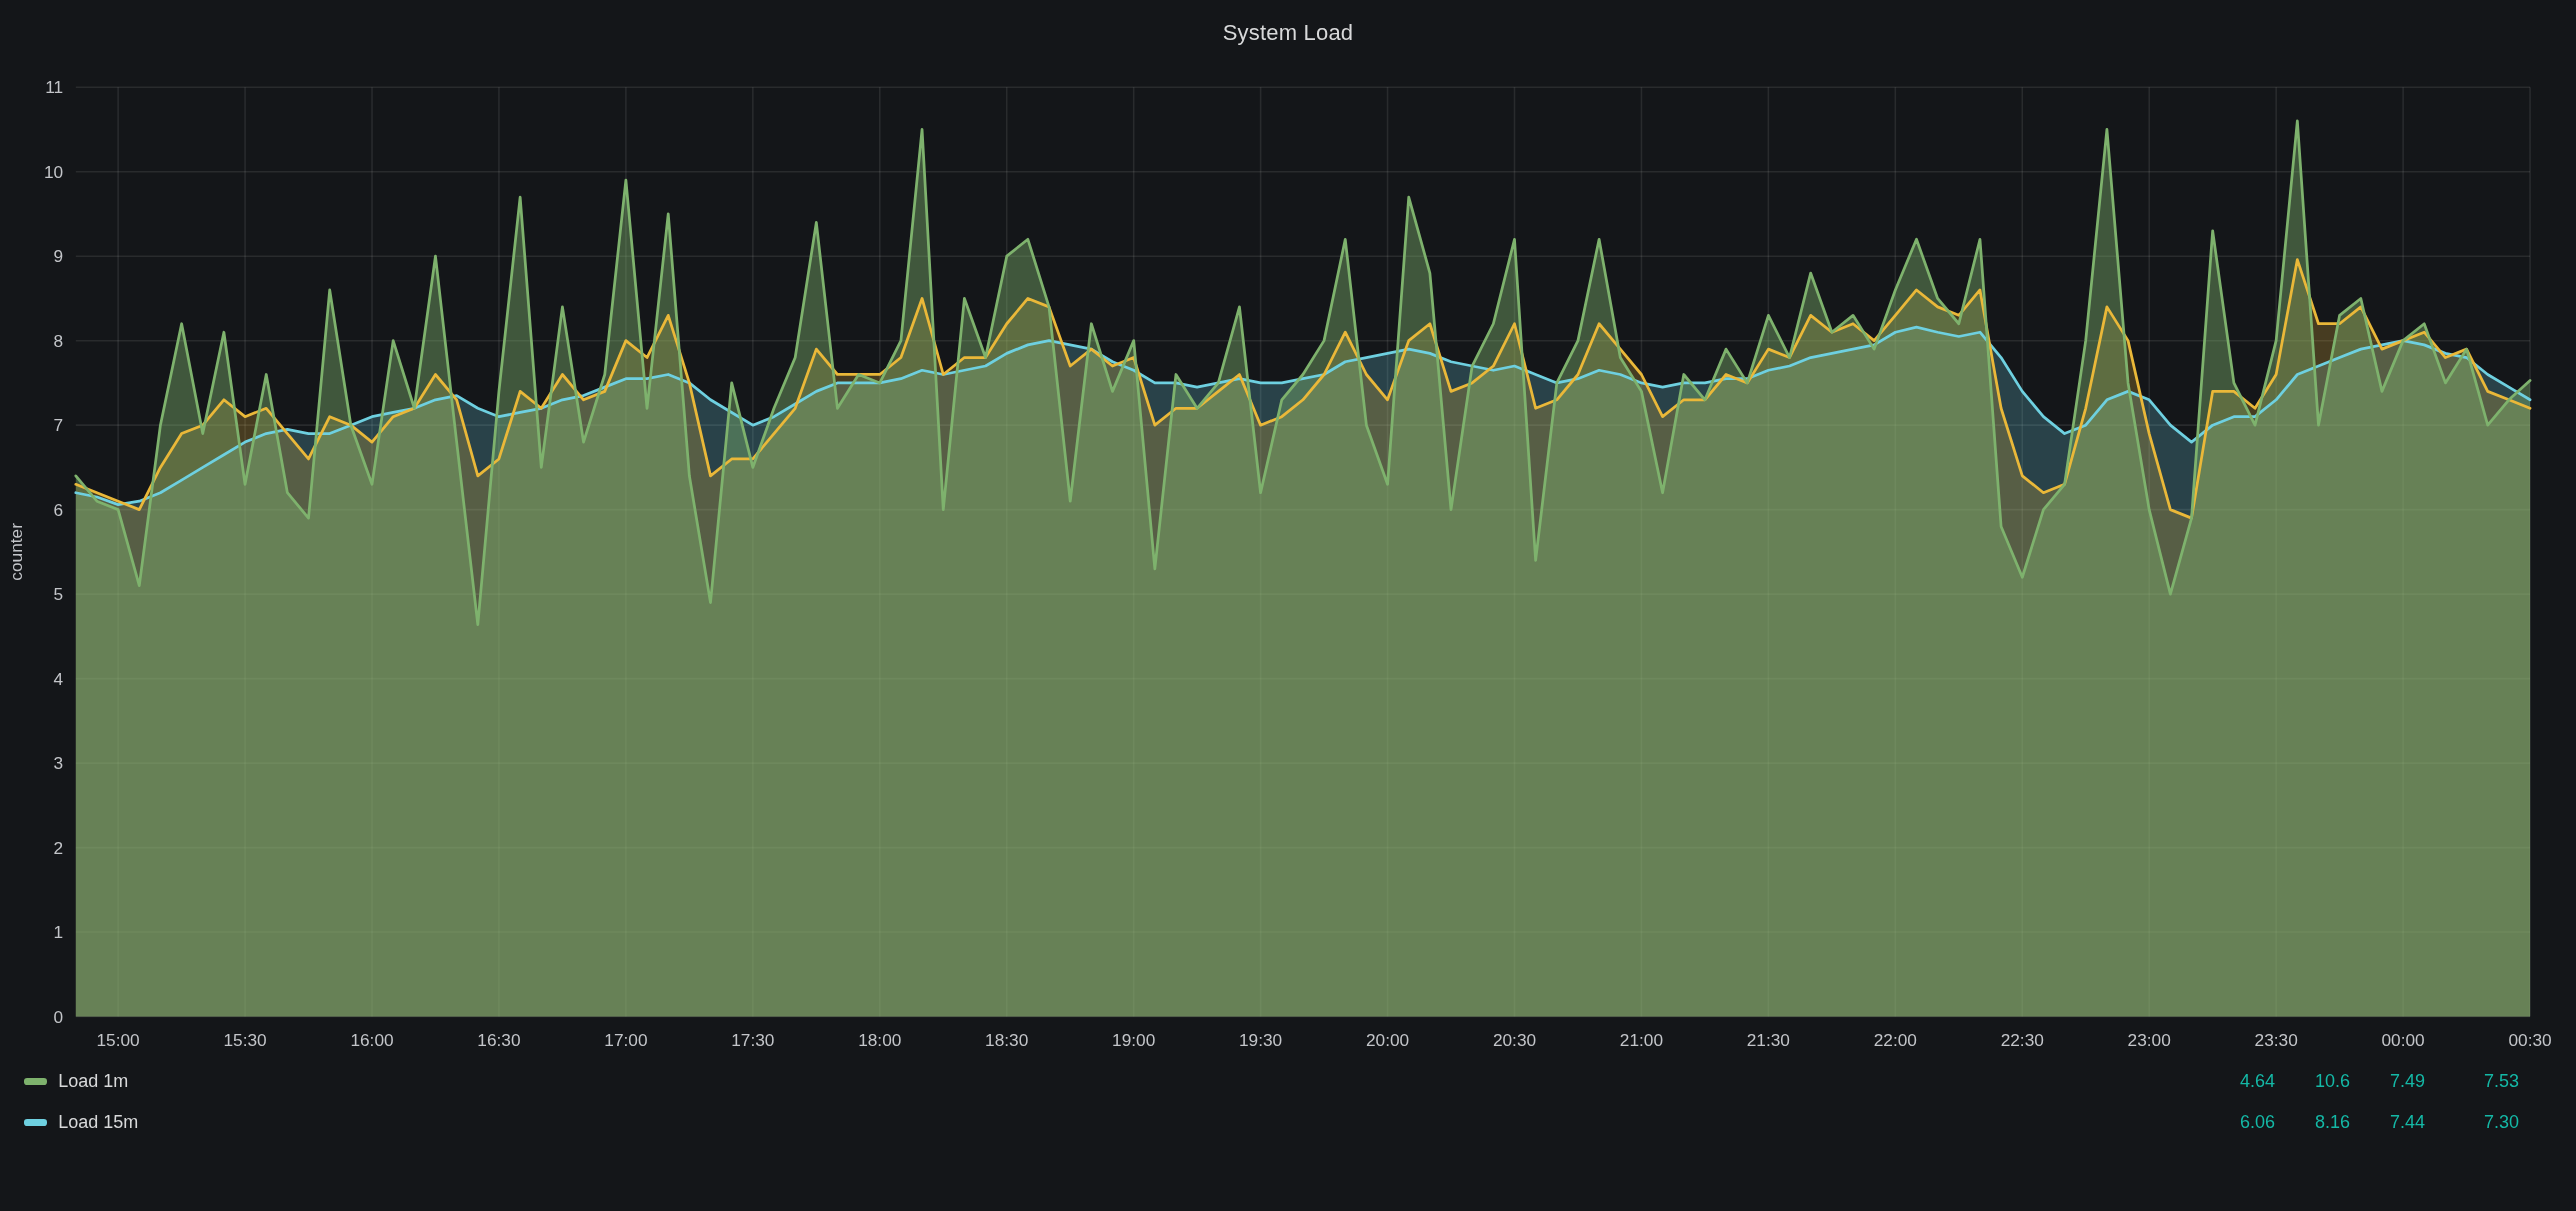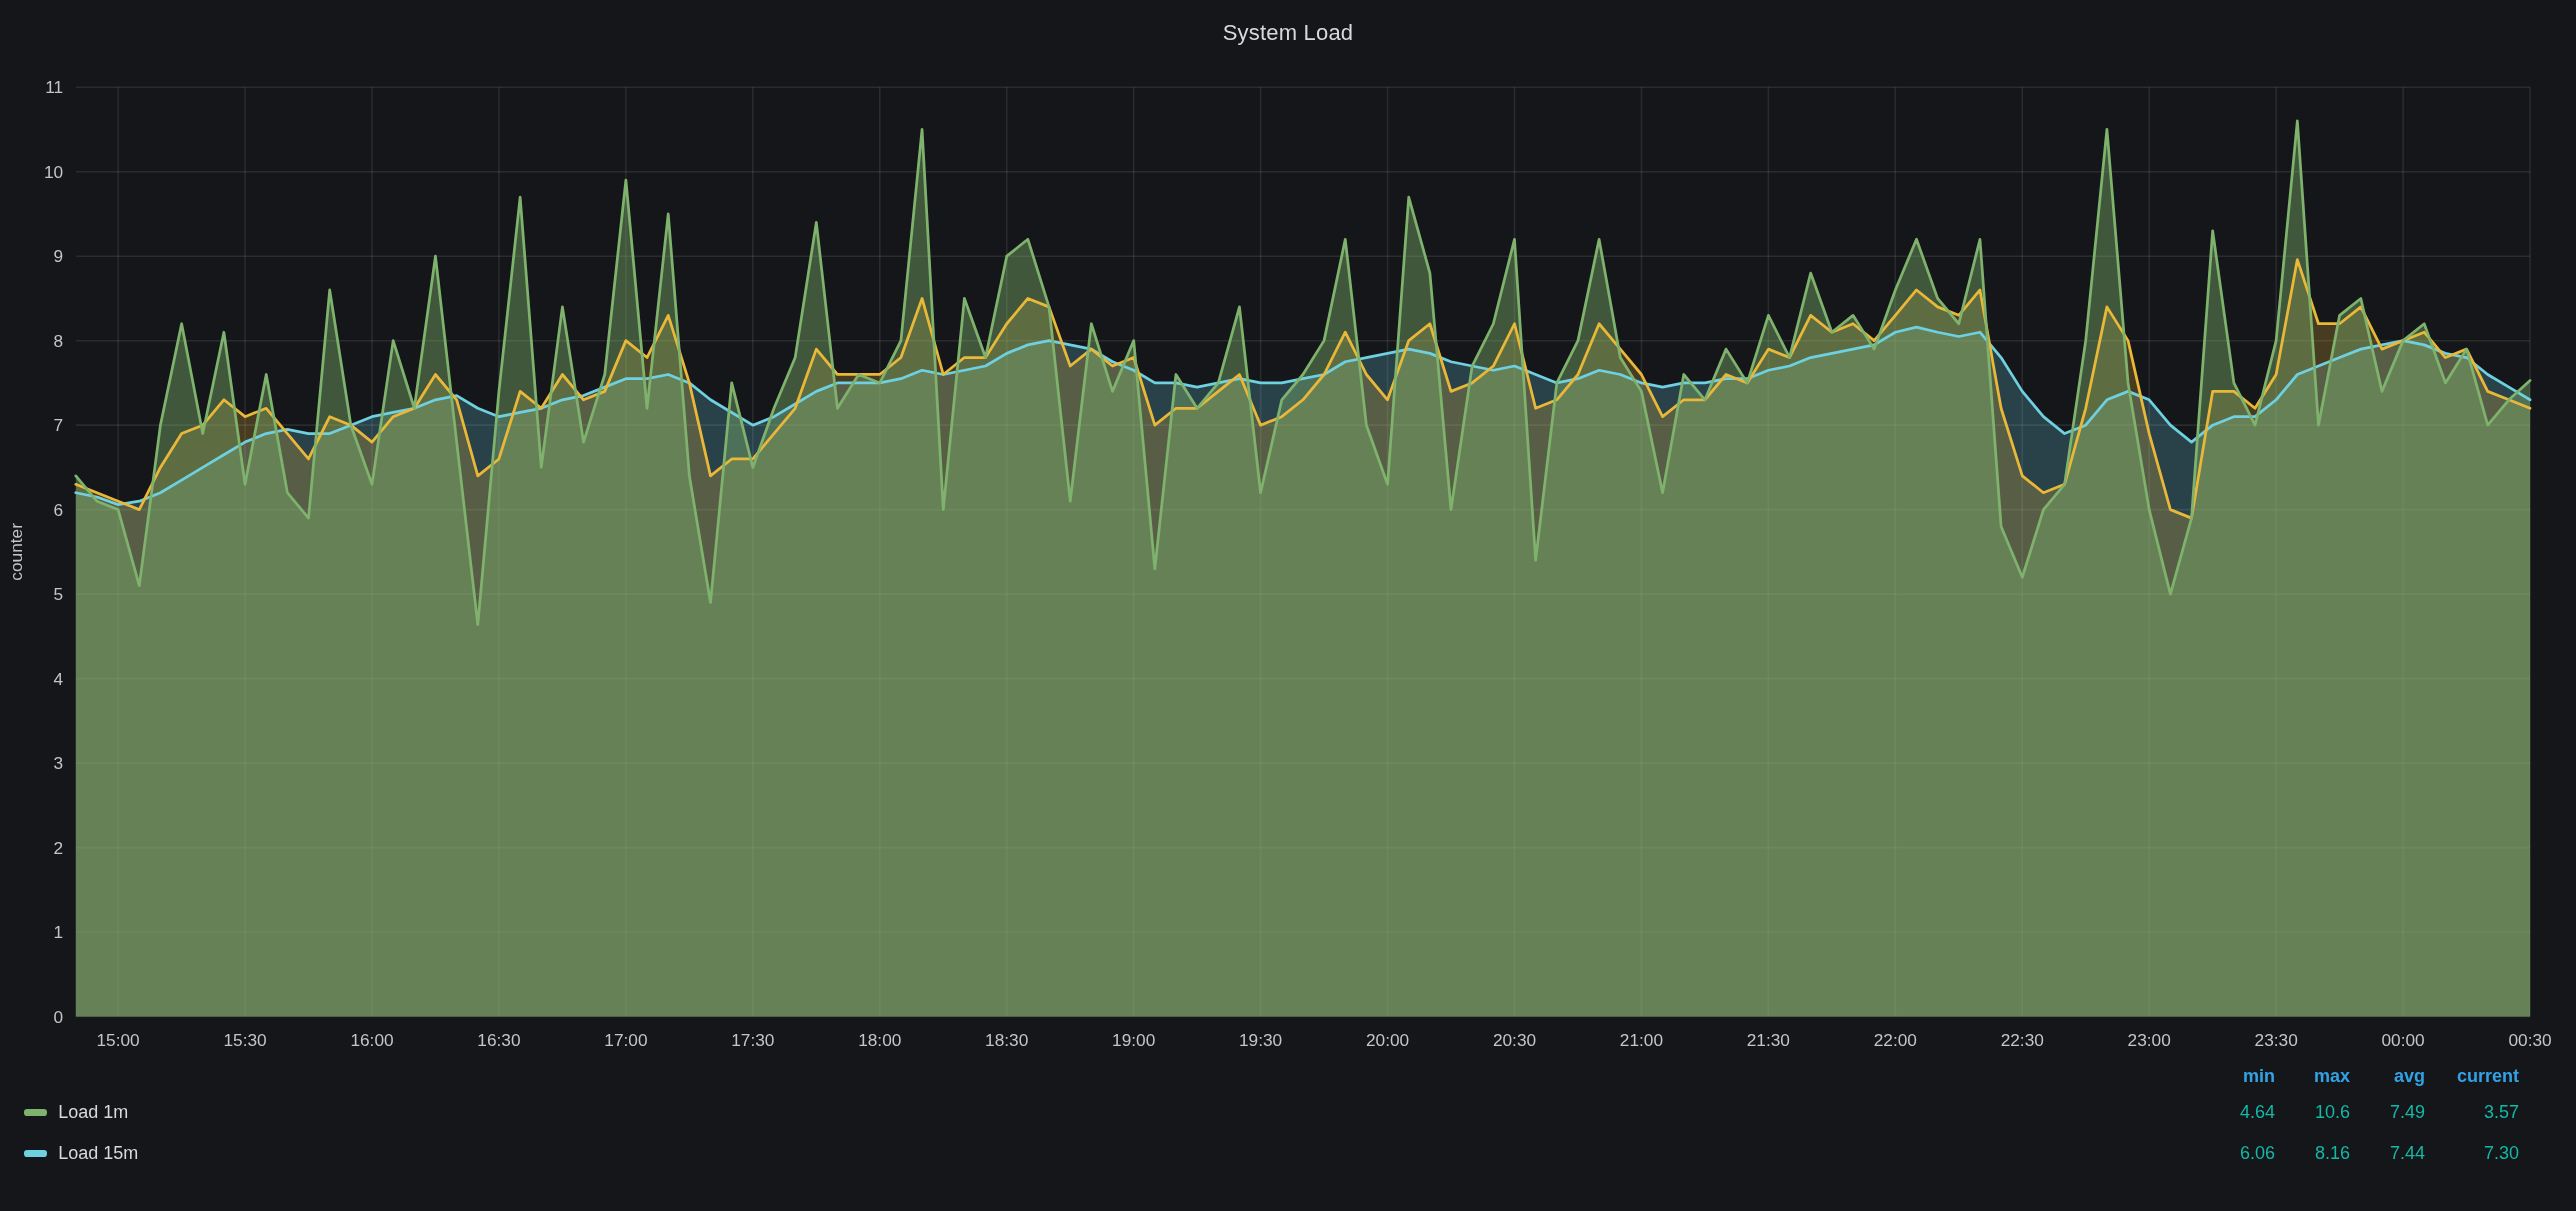--- a/index.html
+++ b/index.html
@@ -110,39 +110,31 @@
       <path d="M96.0,616.5L122.9,627.2L149.9,638.0L176.8,648.7L203.7,595.0L230.7,551.9L257.6,541.2L284.5,508.9L311.4,530.4L338.4,519.7L365.3,551.9L392.2,584.2L419.2,530.4L446.1,541.2L473.0,562.7L500.0,530.4L526.9,519.7L553.8,476.7L580.8,508.9L607.7,605.7L634.6,584.2L661.6,498.2L688.5,519.7L715.4,476.7L742.3,508.9L769.3,498.2L796.2,433.6L823.1,455.1L850.1,401.4L877.0,487.4L903.9,605.7L930.9,584.2L957.8,584.2L984.7,551.9L1011.7,519.7L1038.6,444.4L1065.5,476.7L1092.4,476.7L1119.4,476.7L1146.3,455.1L1173.2,379.9L1200.2,476.7L1227.1,455.1L1254.0,455.1L1281.0,412.1L1307.9,379.9L1334.8,390.6L1361.8,465.9L1388.7,444.4L1415.6,465.9L1442.6,455.1L1469.5,541.2L1496.4,519.7L1523.3,519.7L1550.3,498.2L1577.2,476.7L1604.1,541.2L1631.1,530.4L1658.0,508.9L1684.9,476.7L1711.9,422.9L1738.8,476.7L1765.7,508.9L1792.7,433.6L1819.6,412.1L1846.5,498.2L1873.4,487.4L1900.4,465.9L1927.3,412.1L1954.2,519.7L1981.2,508.9L2008.1,476.7L2035.0,412.1L2062.0,444.4L2088.9,476.7L2115.8,530.4L2142.8,508.9L2169.7,508.9L2196.6,476.7L2223.6,487.4L2250.5,444.4L2277.4,455.1L2304.3,401.4L2331.3,422.9L2358.2,412.1L2385.1,433.6L2412.1,401.4L2439.0,369.1L2465.9,390.6L2492.9,401.4L2519.8,369.1L2546.7,519.7L2573.7,605.7L2600.6,627.2L2627.5,616.5L2654.4,519.7L2681.4,390.6L2708.3,433.6L2735.2,551.9L2762.2,648.7L2789.1,659.5L2816.0,498.2L2843.0,498.2L2869.9,519.7L2896.8,476.7L2923.8,330.4L2950.7,412.1L2977.6,412.1L3004.6,390.6L3031.5,444.4L3058.4,433.6L3085.3,422.9L3112.3,455.1L3139.2,444.4L3166.1,498.2L3193.1,508.9L3220.0,519.7L3220.0,1294.0L96.0,1294.0Z" fill="#EAB839" fill-opacity="0.24" stroke="none"></path>
       <path d="M96.0,605.7L122.9,638.0L149.9,648.7L176.8,745.5L203.7,541.2L230.7,412.1L257.6,551.9L284.5,422.9L311.4,616.5L338.4,476.7L365.3,627.2L392.2,659.5L419.2,369.1L446.1,541.2L473.0,616.5L500.0,433.6L526.9,519.7L553.8,326.1L580.8,562.7L607.7,795.0L634.6,498.2L661.6,250.8L688.5,595.0L715.4,390.6L742.3,562.7L769.3,476.7L796.2,229.3L823.1,519.7L850.1,272.3L877.0,605.7L903.9,767.0L930.9,487.4L957.8,595.0L984.7,519.7L1011.7,455.1L1038.6,283.1L1065.5,519.7L1092.4,476.7L1119.4,487.4L1146.3,433.6L1173.2,164.8L1200.2,648.7L1227.1,379.9L1254.0,455.1L1281.0,326.1L1307.9,304.6L1334.8,390.6L1361.8,638.0L1388.7,412.1L1415.6,498.2L1442.6,433.6L1469.5,724.0L1496.4,476.7L1523.3,519.7L1550.3,487.4L1577.2,390.6L1604.1,627.2L1631.1,508.9L1658.0,476.7L1684.9,433.6L1711.9,304.6L1738.8,541.2L1765.7,616.5L1792.7,250.8L1819.6,347.6L1846.5,648.7L1873.4,465.9L1900.4,412.1L1927.3,304.6L1954.2,713.3L1981.2,487.4L2008.1,433.6L2035.0,304.6L2062.0,455.1L2088.9,498.2L2115.8,627.2L2142.8,476.7L2169.7,508.9L2196.6,444.4L2223.6,487.4L2250.5,401.4L2277.4,455.1L2304.3,347.6L2331.3,422.9L2358.2,401.4L2385.1,444.4L2412.1,369.1L2439.0,304.6L2465.9,379.9L2492.9,412.1L2519.8,304.6L2546.7,670.2L2573.7,734.8L2600.6,648.7L2627.5,616.5L2654.4,433.6L2681.4,164.8L2708.3,487.4L2735.2,648.7L2762.2,756.3L2789.1,659.5L2816.0,293.8L2843.0,487.4L2869.9,541.2L2896.8,433.6L2923.8,154.0L2950.7,541.2L2977.6,401.4L3004.6,379.9L3031.5,498.2L3058.4,433.6L3085.3,412.1L3112.3,487.4L3139.2,444.4L3166.1,541.2L3193.1,508.9L3220.0,484.2L3220.0,1294.0L96.0,1294.0Z" fill="#7EB26D" fill-opacity="0.42" stroke="none"></path>
       <path d="M96.0,627.2L122.9,632.6L149.9,642.3L176.8,638.0L203.7,627.2L230.7,611.1L257.6,595.0L284.5,578.8L311.4,562.7L338.4,551.9L365.3,546.6L392.2,551.9L419.2,551.9L446.1,541.2L473.0,530.4L500.0,525.0L526.9,519.7L553.8,508.9L580.8,503.5L607.7,519.7L634.6,530.4L661.6,525.0L688.5,519.7L715.4,508.9L742.3,503.5L769.3,492.8L796.2,482.0L823.1,482.0L850.1,476.7L877.0,487.4L903.9,508.9L930.9,525.0L957.8,541.2L984.7,530.4L1011.7,514.3L1038.6,498.2L1065.5,487.4L1092.4,487.4L1119.4,487.4L1146.3,482.0L1173.2,471.3L1200.2,476.7L1227.1,471.3L1254.0,465.9L1281.0,449.8L1307.9,439.0L1334.8,433.6L1361.8,439.0L1388.7,444.4L1415.6,460.5L1442.6,471.3L1469.5,487.4L1496.4,487.4L1523.3,492.8L1550.3,487.4L1577.2,482.0L1604.1,487.4L1631.1,487.4L1658.0,482.0L1684.9,476.7L1711.9,460.5L1738.8,455.1L1765.7,449.8L1792.7,444.4L1819.6,449.8L1846.5,460.5L1873.4,465.9L1900.4,471.3L1927.3,465.9L1954.2,476.7L1981.2,487.4L2008.1,482.0L2035.0,471.3L2062.0,476.7L2088.9,487.4L2115.8,492.8L2142.8,487.4L2169.7,487.4L2196.6,482.0L2223.6,482.0L2250.5,471.3L2277.4,465.9L2304.3,455.1L2331.3,449.8L2358.2,444.4L2385.1,439.0L2412.1,422.9L2439.0,416.4L2465.9,422.9L2492.9,428.3L2519.8,422.9L2546.7,455.1L2573.7,498.2L2600.6,530.4L2627.5,551.9L2654.4,541.2L2681.4,508.9L2708.3,498.2L2735.2,508.9L2762.2,541.2L2789.1,562.7L2816.0,541.2L2843.0,530.4L2869.9,530.4L2896.8,508.9L2923.8,476.7L2950.7,465.9L2977.6,455.1L3004.6,444.4L3031.5,439.0L3058.4,433.6L3085.3,439.0L3112.3,449.8L3139.2,455.1L3166.1,476.7L3193.1,492.8L3220.0,508.9" fill="none" stroke="#6ED0E0" stroke-width="3.5" stroke-linejoin="round" stroke-linecap="round"></path>
       <path d="M96.0,616.5L122.9,627.2L149.9,638.0L176.8,648.7L203.7,595.0L230.7,551.9L257.6,541.2L284.5,508.9L311.4,530.4L338.4,519.7L365.3,551.9L392.2,584.2L419.2,530.4L446.1,541.2L473.0,562.7L500.0,530.4L526.9,519.7L553.8,476.7L580.8,508.9L607.7,605.7L634.6,584.2L661.6,498.2L688.5,519.7L715.4,476.7L742.3,508.9L769.3,498.2L796.2,433.6L823.1,455.1L850.1,401.4L877.0,487.4L903.9,605.7L930.9,584.2L957.8,584.2L984.7,551.9L1011.7,519.7L1038.6,444.4L1065.5,476.7L1092.4,476.7L1119.4,476.7L1146.3,455.1L1173.2,379.9L1200.2,476.7L1227.1,455.1L1254.0,455.1L1281.0,412.1L1307.9,379.9L1334.8,390.6L1361.8,465.9L1388.7,444.4L1415.6,465.9L1442.6,455.1L1469.5,541.2L1496.4,519.7L1523.3,519.7L1550.3,498.2L1577.2,476.7L1604.1,541.2L1631.1,530.4L1658.0,508.9L1684.9,476.7L1711.9,422.9L1738.8,476.7L1765.7,508.9L1792.7,433.6L1819.6,412.1L1846.5,498.2L1873.4,487.4L1900.4,465.9L1927.3,412.1L1954.2,519.7L1981.2,508.9L2008.1,476.7L2035.0,412.1L2062.0,444.4L2088.9,476.7L2115.8,530.4L2142.8,508.9L2169.7,508.9L2196.6,476.7L2223.6,487.4L2250.5,444.4L2277.4,455.1L2304.3,401.4L2331.3,422.9L2358.2,412.1L2385.1,433.6L2412.1,401.4L2439.0,369.1L2465.9,390.6L2492.9,401.4L2519.8,369.1L2546.7,519.7L2573.7,605.7L2600.6,627.2L2627.5,616.5L2654.4,519.7L2681.4,390.6L2708.3,433.6L2735.2,551.9L2762.2,648.7L2789.1,659.5L2816.0,498.2L2843.0,498.2L2869.9,519.7L2896.8,476.7L2923.8,330.4L2950.7,412.1L2977.6,412.1L3004.6,390.6L3031.5,444.4L3058.4,433.6L3085.3,422.9L3112.3,455.1L3139.2,444.4L3166.1,498.2L3193.1,508.9L3220.0,519.7" fill="none" stroke="#EAB839" stroke-width="3.5" stroke-linejoin="round" stroke-linecap="round"></path>
       <path d="M96.0,605.7L122.9,638.0L149.9,648.7L176.8,745.5L203.7,541.2L230.7,412.1L257.6,551.9L284.5,422.9L311.4,616.5L338.4,476.7L365.3,627.2L392.2,659.5L419.2,369.1L446.1,541.2L473.0,616.5L500.0,433.6L526.9,519.7L553.8,326.1L580.8,562.7L607.7,795.0L634.6,498.2L661.6,250.8L688.5,595.0L715.4,390.6L742.3,562.7L769.3,476.7L796.2,229.3L823.1,519.7L850.1,272.3L877.0,605.7L903.9,767.0L930.9,487.4L957.8,595.0L984.7,519.7L1011.7,455.1L1038.6,283.1L1065.5,519.7L1092.4,476.7L1119.4,487.4L1146.3,433.6L1173.2,164.8L1200.2,648.7L1227.1,379.9L1254.0,455.1L1281.0,326.1L1307.9,304.6L1334.8,390.6L1361.8,638.0L1388.7,412.1L1415.6,498.2L1442.6,433.6L1469.5,724.0L1496.4,476.7L1523.3,519.7L1550.3,487.4L1577.2,390.6L1604.1,627.2L1631.1,508.9L1658.0,476.7L1684.9,433.6L1711.9,304.6L1738.8,541.2L1765.7,616.5L1792.7,250.8L1819.6,347.6L1846.5,648.7L1873.4,465.9L1900.4,412.1L1927.3,304.6L1954.2,713.3L1981.2,487.4L2008.1,433.6L2035.0,304.6L2062.0,455.1L2088.9,498.2L2115.8,627.2L2142.8,476.7L2169.7,508.9L2196.6,444.4L2223.6,487.4L2250.5,401.4L2277.4,455.1L2304.3,347.6L2331.3,422.9L2358.2,401.4L2385.1,444.4L2412.1,369.1L2439.0,304.6L2465.9,379.9L2492.9,412.1L2519.8,304.6L2546.7,670.2L2573.7,734.8L2600.6,648.7L2627.5,616.5L2654.4,433.6L2681.4,164.8L2708.3,487.4L2735.2,648.7L2762.2,756.3L2789.1,659.5L2816.0,293.8L2843.0,487.4L2869.9,541.2L2896.8,433.6L2923.8,154.0L2950.7,541.2L2977.6,401.4L3004.6,379.9L3031.5,498.2L3058.4,433.6L3085.3,412.1L3112.3,487.4L3139.2,444.4L3166.1,541.2L3193.1,508.9L3220.0,484.2" fill="none" stroke="#7EB26D" stroke-width="3.5" stroke-linejoin="round" stroke-linecap="round"></path>
       <text x="28" y="702.5" class="axis-label" transform="rotate(-90 28 702.5)">counter</text>
     </svg>
 
   <div class="legend">
 
-    <div class="legend-header">
-      <span class="stat-cols">
-        <span>min</span>
-        <span>max</span>
-        <span>avg</span>
-        <span>current</span>
-      </span>
-    </div>
 
     <div class="legend-row">
       <span class="series-toggle">
         <span class="swatch" style="background: rgb(126, 178, 109);"></span>
         <span class="series-name">Load 1m</span>
       </span>
       <span class="stat-cells">
         <span>4.64</span>
         <span>10.6</span>
         <span>7.49</span>
-        <span>3.57</span>
+        <span>7.53</span>
       </span>
     </div>
 
 
     <div class="legend-row">
       <span class="series-toggle">
         <span class="swatch" style="background: rgb(110, 208, 224);"></span>
         <span class="series-name">Load 15m</span>
       </span>
       <span class="stat-cells">

